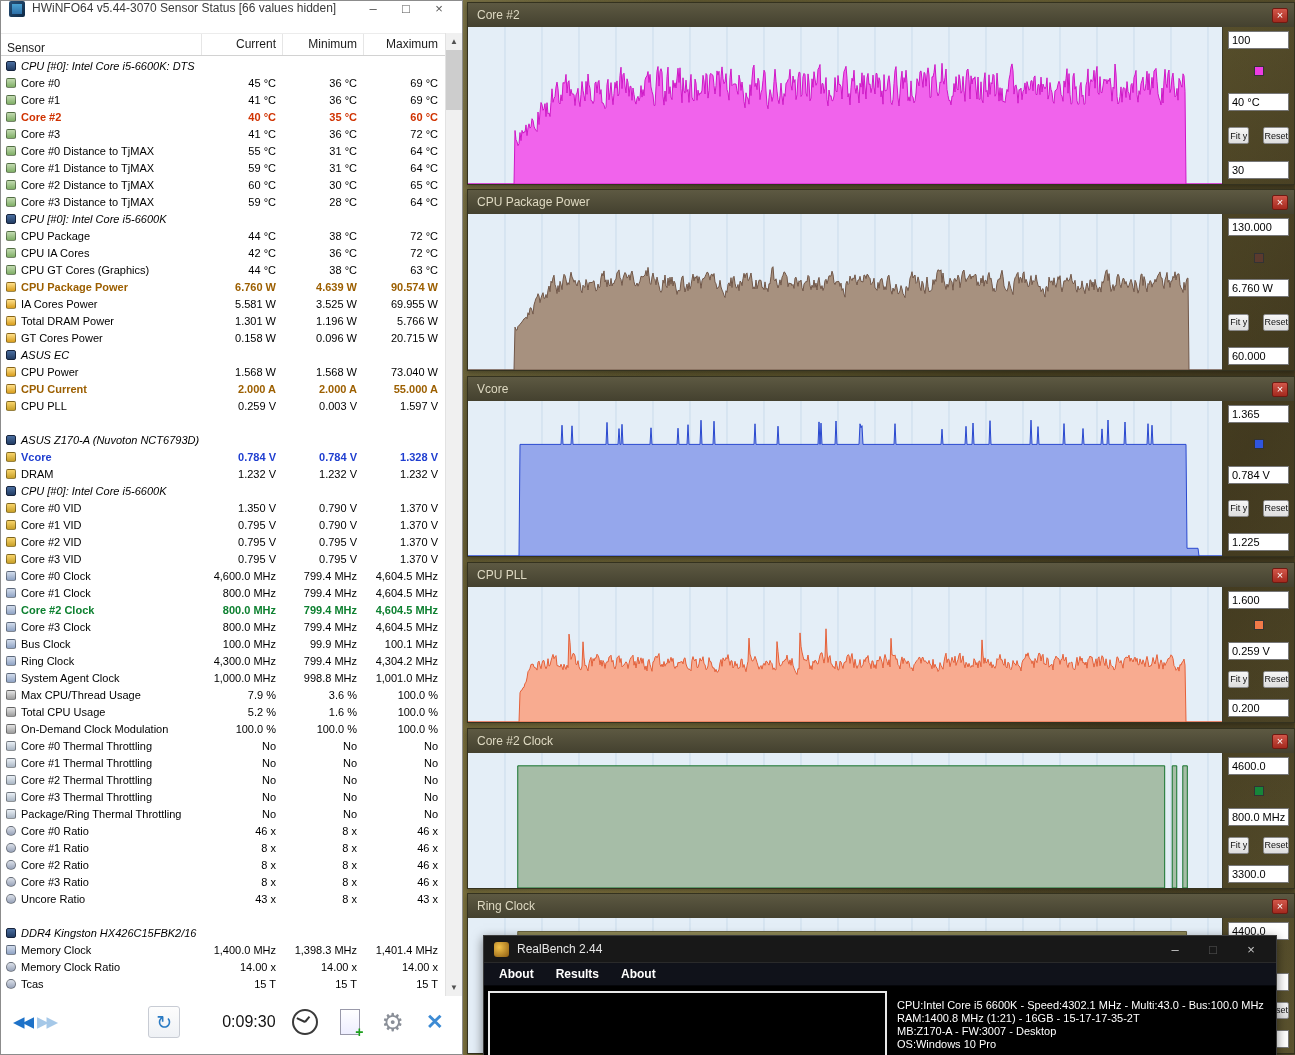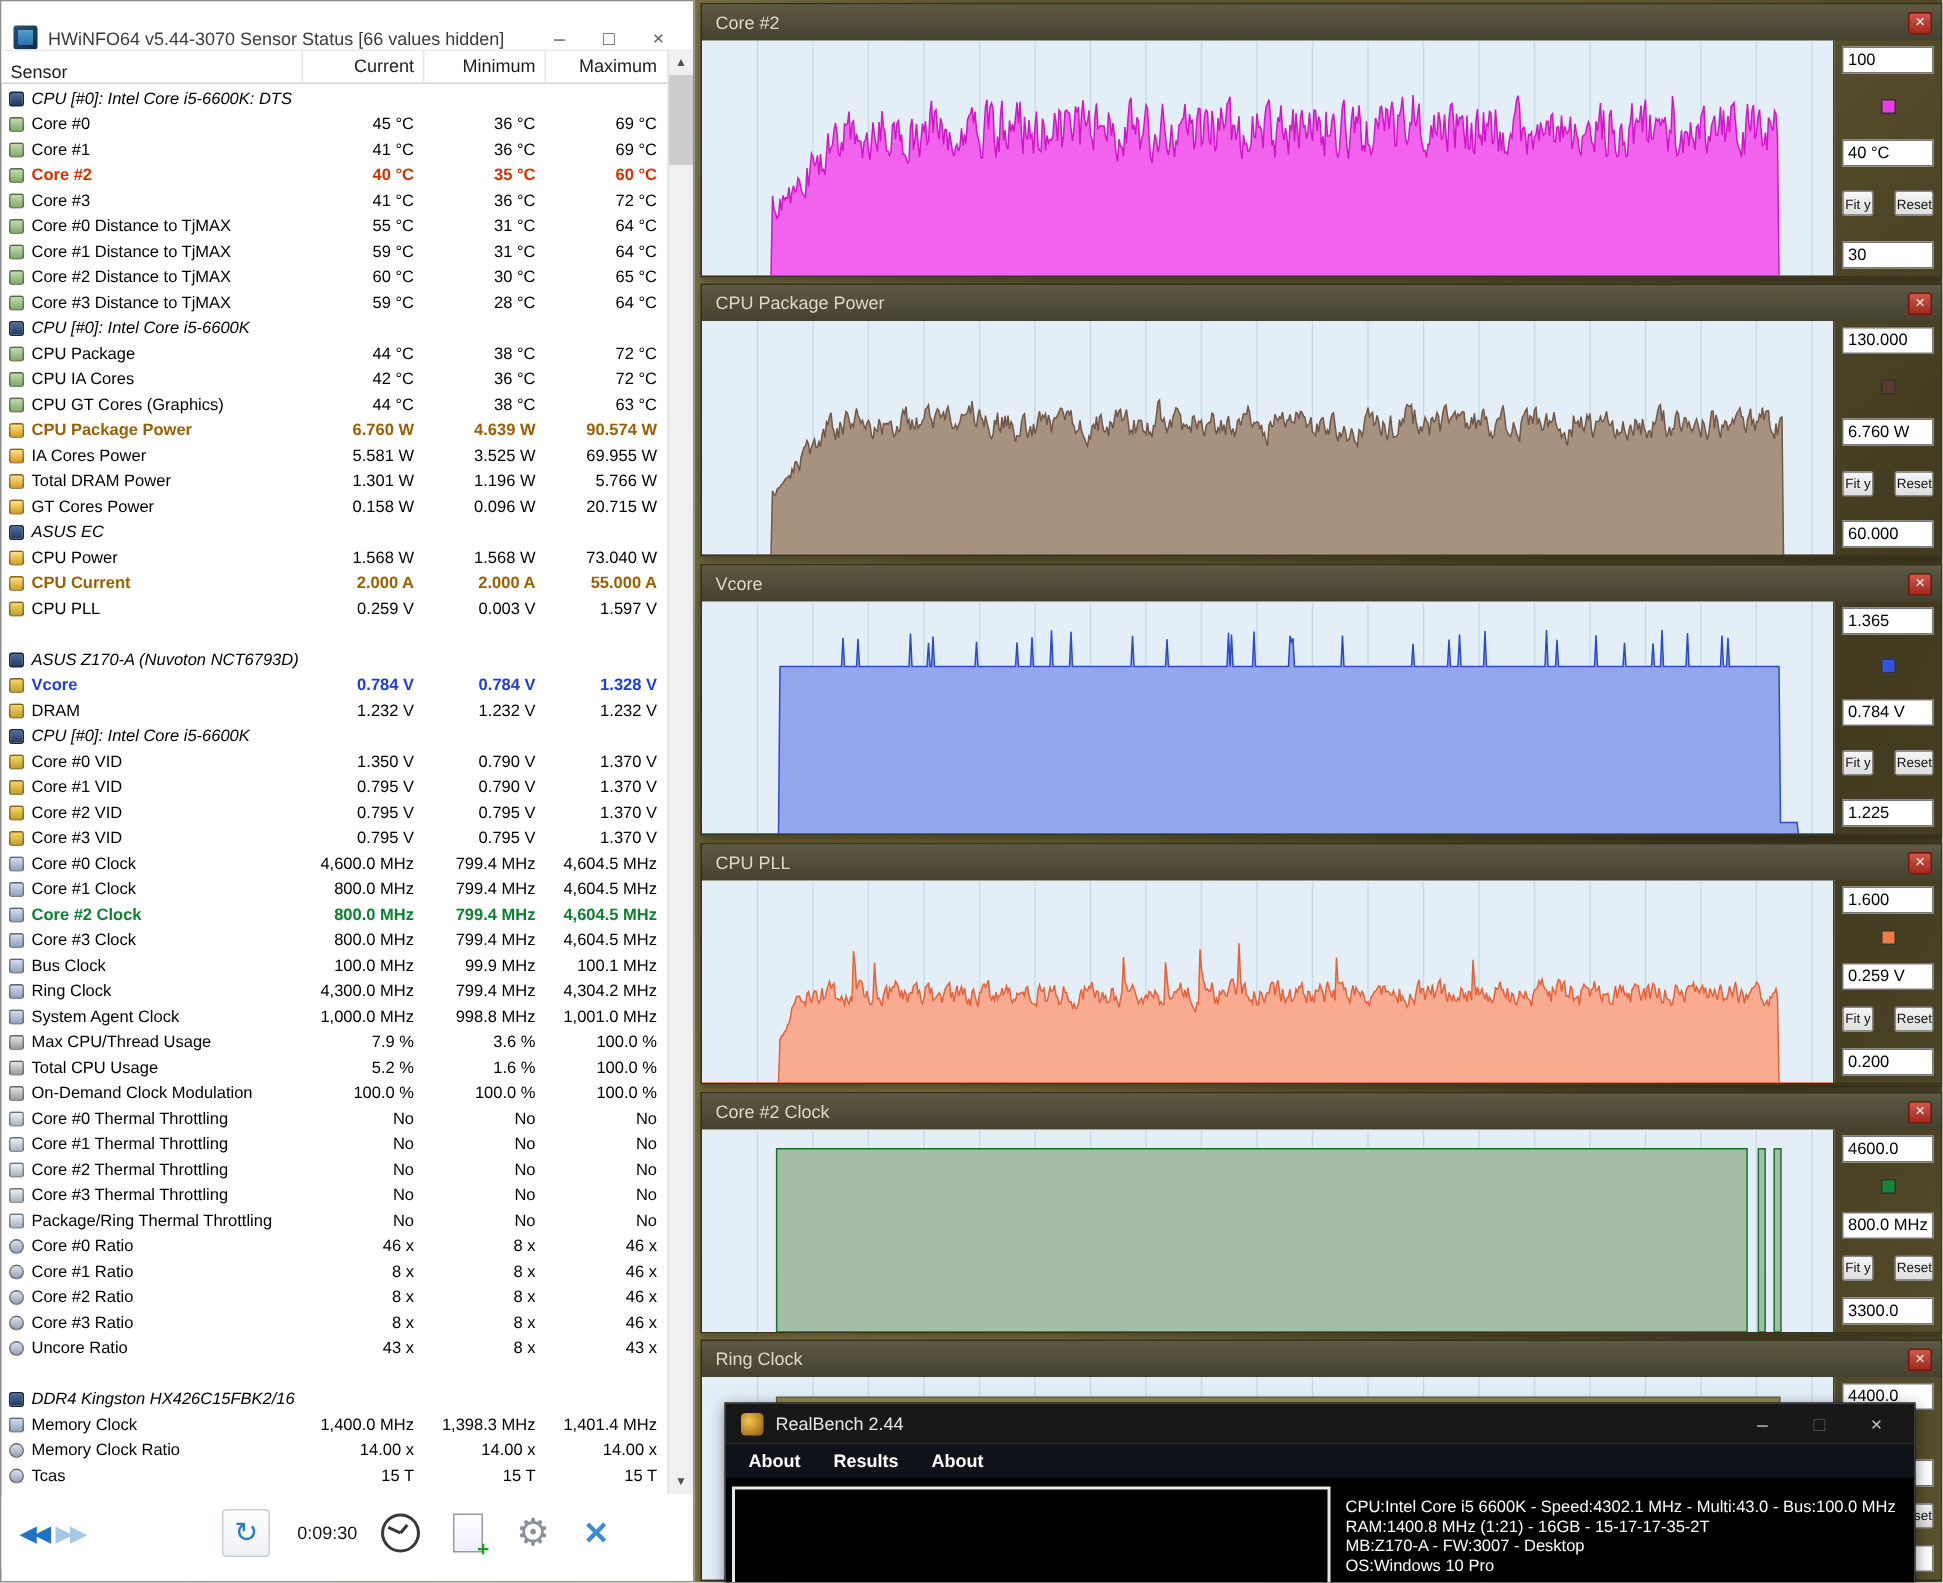--- a/index.html
+++ b/index.html
@@ -7,21 +7,21 @@
   body{font-family:"Liberation Sans",sans-serif}
   #desktop{position:relative;width:1295px;height:1055px;overflow:hidden;
     background:
       radial-gradient(circle at 18% 12%, rgba(238,224,150,.38), transparent 34%),
       radial-gradient(circle at 78% 40%, rgba(55,48,22,.55), transparent 55%),
       radial-gradient(circle at 55% 82%, rgba(180,160,86,.40), transparent 45%),
       linear-gradient(118deg,#7b7342 0%,#5c5530 30%,#6f6739 55%,#483f24 80%,#5a522e 100%);}
 
   
   #hwinfo{position:absolute;left:0;top:0;width:463px;height:1055px;background:#fff;border:1px solid #8c8c8c;z-index:5}
-  .hw-titlebar{height:32px;display:flex;align-items:flex-end;gap:7px;padding:0 10px 0 8px;background:#fff}
+  .hw-titlebar{height:32px;display:flex;align-items:flex-start;gap:7px;padding:0 10px 0 8px;background:#fff}
   .hw-icon{width:16px;height:16px;border-radius:2px;background:linear-gradient(135deg,#28527a,#0e2a46);position:relative;flex:none}
   .hw-icon::after{content:"";position:absolute;inset:3px;background:linear-gradient(#4aa2d2,#2d6fa8)}
   .hw-title{font-size:12px;color:#3a3a3a;flex:1;white-space:nowrap;overflow:hidden}
   .wbtn{color:#555;font-size:13px;width:26px;text-align:center;cursor:default}
   .thead{position:absolute;top:32px;left:0;right:17px;height:23px;display:flex;align-items:flex-end;background:#fff;
     border-top:1px solid #ececec;border-bottom:1px solid #d2d2d2;font-size:12px;color:#1c1c1c}
   .h-sensor{width:200px;padding-left:6px}
   .h-val{width:81px;text-align:right;padding-right:6px;border-left:1px solid #e6e6e6;line-height:21px;height:100%}
   #sensor-rows{position:absolute;top:56px;left:0;right:2px}
   .trow{display:flex;height:17px;align-items:center;font-size:11px;color:#000}
@@ -41,21 +41,21 @@
   .scrollbar{position:absolute;top:32px;right:0;width:17px;bottom:58px;background:#f0f0f0;display:flex;flex-direction:column;border-left:1px solid #e2e2e2}
   .sb-btn{height:17px;color:#505050;font-size:8px;text-align:center;line-height:17px;background:#f0f0f0}
   .sb-thumb{height:60px;background:#cdcdcd}
   .sb-spacer{flex:1}
   
   .toolbar{position:absolute;left:0;right:0;top:997px;height:48px;background:#fff;display:flex;align-items:center}
   .tb-nav{font-size:15px;letter-spacing:-2px}
   .tb-nav.back{color:#1e72c8;margin-left:12px}
   .tb-nav.fwd{color:#a5c8e8;margin-left:5px}
   .tb-refresh{margin-left:92px;width:32px;height:32px;border:1px solid #c8ccd4;border-radius:3px;display:flex;align-items:center;justify-content:center;font-size:19px;color:#2b7bc4;background:linear-gradient(#fdfdfd,#eef1f5)}
-  .tb-time{margin-left:18px;font-size:12px;color:#111}
+  .tb-time{margin-left:42px;font-size:16px;color:#111}
   .tb-clock{margin-left:16px;width:26px;height:26px;border:2px solid #3a3a3a;border-radius:50%;position:relative;background:#fff;flex:none}
   .tb-clock .hand{position:absolute;background:#333;left:50%;top:50%}
   .tb-clock .hh{width:2px;height:7px;transform:translate(-50%,-100%) rotate(40deg);transform-origin:50% 100%}
   .tb-clock .mm{width:2px;height:9px;transform:translate(-50%,-100%) rotate(-65deg);transform-origin:50% 100%}
   .tb-report{margin-left:22px;width:20px;height:26px;border:1px solid #99a;background:linear-gradient(#fff,#eef);position:relative;flex:none}
   .tb-report .plus{position:absolute;right:-5px;bottom:-6px;color:#1d9f1d;font-weight:bold;font-size:14px}
   .tb-gear{margin-left:22px;font-size:25px;color:#8a8f98;line-height:1}
   .tb-close{margin-left:22px;font-size:21px;color:#3d8bd4;font-weight:bold}
 
   

